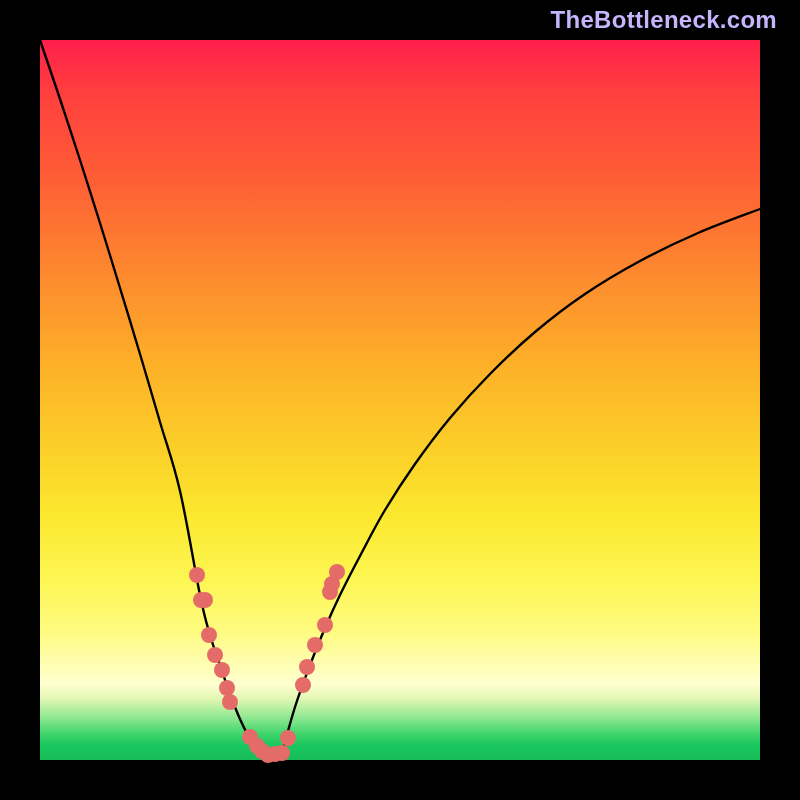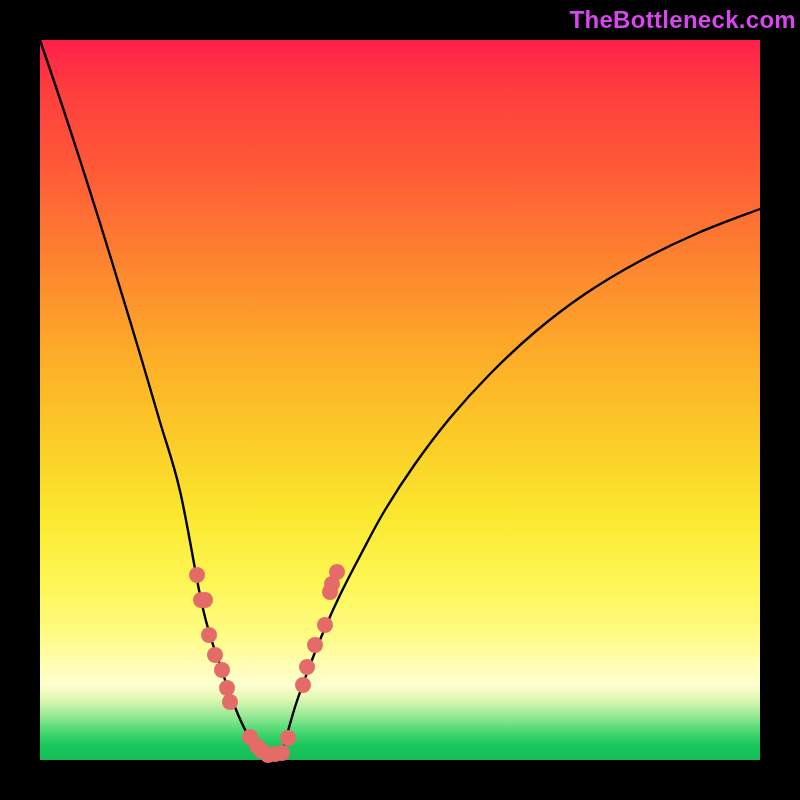--- a/index.html
+++ b/index.html
@@ -37,24 +37,24 @@
       #e1f7b2 91.5%,
       #92e892 94%,
       #3bd46a 96.5%,
       #19c65d 98%,
       #17bd58 100%
     );
   }
   .watermark {
     position: absolute;
     top: 6px;
-    right: 4px;
+    right: 23px;
     font-size: 24px;
     font-weight: 600;
-    color: #d946ef;
+    color: #c4b5fd;
     letter-spacing: 0.3px;
     user-select: none;
   }
   svg.curves {
     position: absolute;
     left: 0;
     top: 0;
     width: 720px;
     height: 720px;
     overflow: visible;

